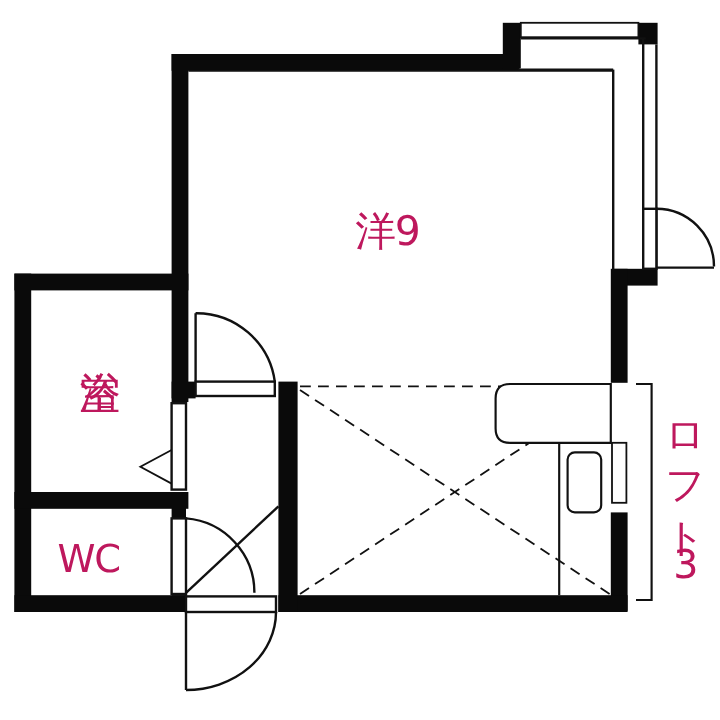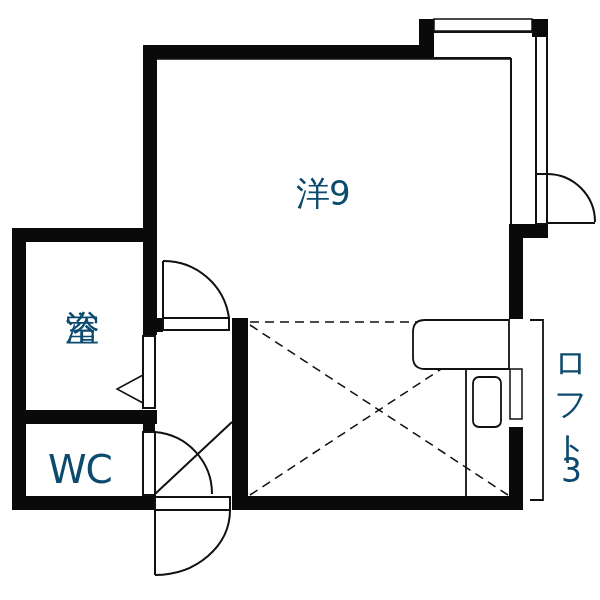--- a/index.html
+++ b/index.html
@@ -1,21 +1,21 @@
 <!DOCTYPE html>
 <html><head>
   <meta charset="utf-8">
   <style>
     html, body { margin: 0; padding: 0; background: #ffffff; }
     body { width: 600px; height: 600px; position: relative; overflow: hidden; font-family: "DejaVu Sans", sans-serif; }
     svg { position: absolute; left: 0; top: 0; }
-    .label { position: absolute; color: #0c4a6e; font-family: "DejaVu Sans", sans-serif; line-height: 1; text-align: center; }
+    .label { position: absolute; color: #be185d; font-family: "DejaVu Sans", sans-serif; line-height: 1; text-align: center; }
     .room-western { left: 296px; top: 176px; font-size: 34px; letter-spacing: -1px; }
     .room-bath { left: 64px; top: 283px; font-size: 34px; width: 40px; text-align: center; line-height: 43px; writing-mode: vertical-rl; }
-    .room-wc { left: 48px; top: 450px; font-size: 39px; letter-spacing: -1px; }
+    .room-wc { left: 48px; top: 450px; font-size: 32px; letter-spacing: -1px; }
     .room-loft { left: 555px; top: 332px; font-size: 33px; writing-mode: vertical-rl; text-orientation: upright; line-height: 33px; letter-spacing: 2px; }
   </style>
 </head>
 <body>
 
 <svg width="600" height="600" viewBox="0 0 600 600" xmlns="http://www.w3.org/2000/svg">
   <g fill="#0a0a0a" stroke="none">
 
     <rect x="143" y="45" width="290" height="14"></rect>
 

